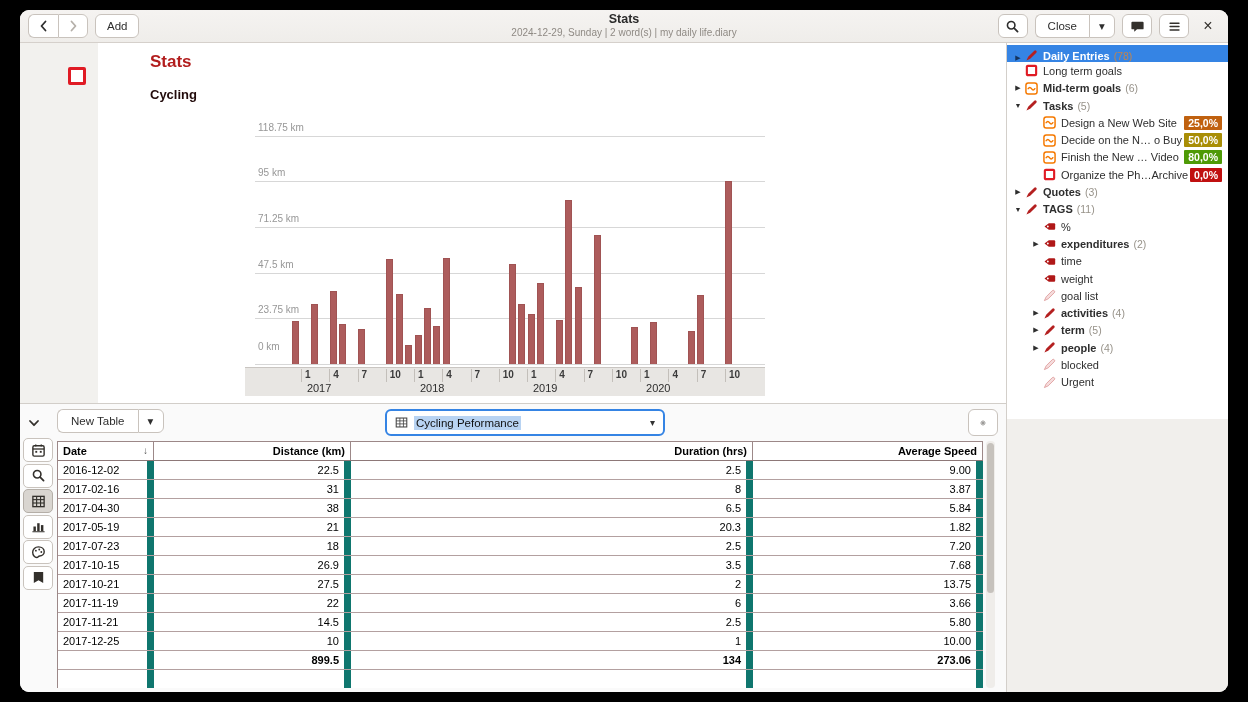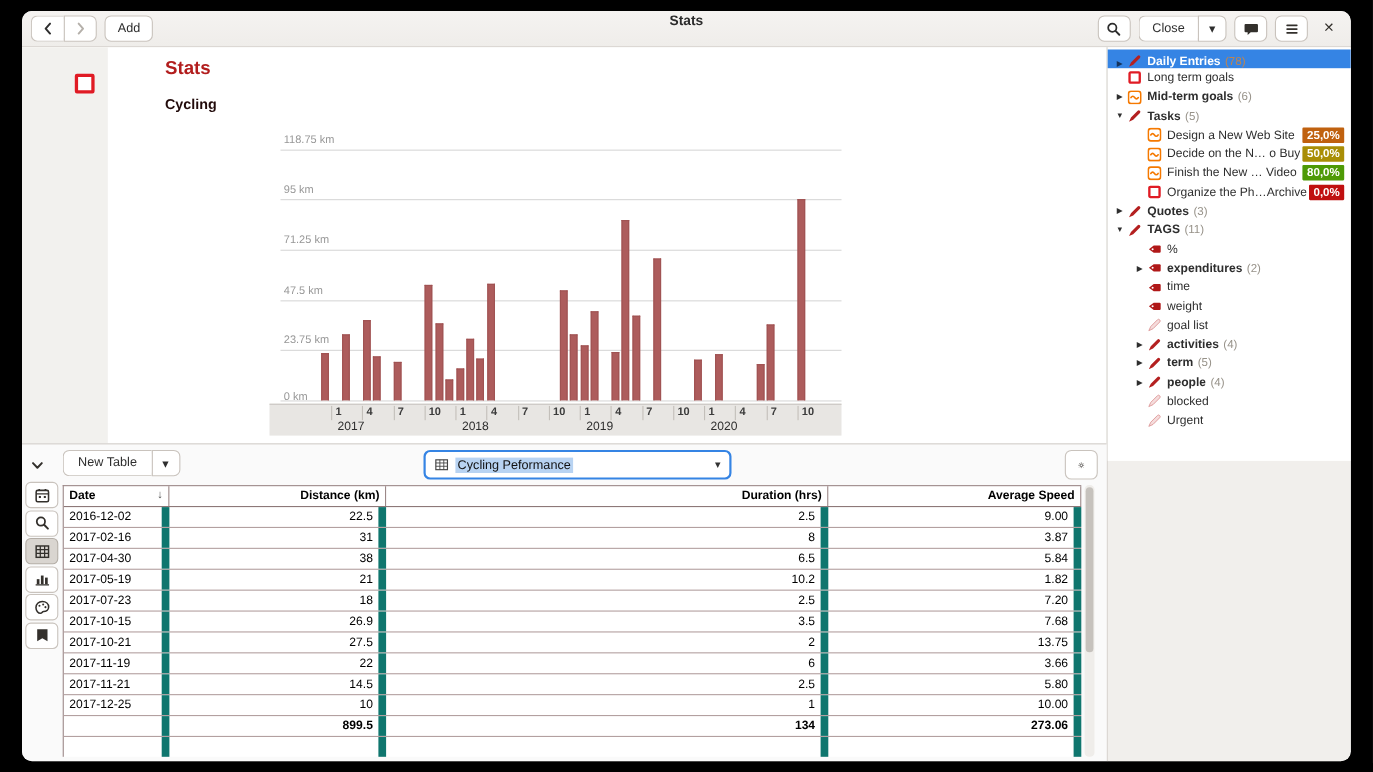--- a/index.html
+++ b/index.html
@@ -97,20 +97,21 @@
       <button class="btn iconbtn">
         <svg width="16" height="16" viewBox="0 0 16 16">
             <polyline points="6.5,3.5 10.5,8 6.5,12.5" fill="none" stroke="#b5b0aa" stroke-width="1.8" stroke-linecap="round" stroke-linejoin="round"></polyline>
           </svg>
       </button>
     </div>
     <button class="btn">Add</button>
 
     <div class="title-block">
       <div class="w-title">Stats</div>
+      <div class="w-subtitle">2024-12-29, Sunday | 2 word(s) | my daily life.diary</div>
     </div>
 
     <div class="right-group">
       <button class="btn iconbtn">
         <svg width="15" height="15" viewBox="0 0 16 16">
             <circle cx="6.6" cy="6.6" r="4" fill="none" stroke="#2e2e2e" stroke-width="1.7"></circle>
             <line x1="9.7" y1="9.7" x2="13.4" y2="13.4" stroke="#2e2e2e" stroke-width="1.9" stroke-linecap="round"></line>
           </svg>
       </button>
       <div class="linked">
@@ -136,21 +137,21 @@
         </button>
     </div>
   </div>
 
   <div class="content" id="chart">
     <div class="gutter"></div>
     <span class="red-square"></span>
     <div class="doc-title">Stats</div>
     <div class="doc-section">Cycling</div>
   <div class="gridline" style="top: 321px;"></div>
-      <div class="gridlabel" style="top: 313px;">0 km</div>
+      <div class="gridlabel" style="top: 298px;">0 km</div>
       <div class="gridline" style="top: 275.3px;"></div>
       <div class="gridlabel" style="top: 261.3px;">23.75 km</div>
       <div class="gridline" style="top: 229.601px;"></div>
       <div class="gridlabel" style="top: 215.601px;">47.5 km</div>
       <div class="gridline" style="top: 183.901px;"></div>
       <div class="gridlabel" style="top: 169.901px;">71.25 km</div>
       <div class="gridline" style="top: 138.201px;"></div>
       <div class="gridlabel" style="top: 124.201px;">95 km</div>
       <div class="gridline" style="top: 92.5012px;"></div>
       <div class="gridlabel" style="top: 78.5012px;">118.75 km</div>
@@ -534,21 +535,21 @@
         </div>
         <div class="trw">
           <div class="tc c0">2017-04-30</div>
           <div class="tc c1 num">38</div>
           <div class="tc c2 num">6.5</div>
           <div class="tc c3 num">5.84</div>
         </div>
         <div class="trw">
           <div class="tc c0">2017-05-19</div>
           <div class="tc c1 num">21</div>
-          <div class="tc c2 num">10.2</div>
+          <div class="tc c2 num">20.3</div>
           <div class="tc c3 num">1.82</div>
         </div>
         <div class="trw">
           <div class="tc c0">2017-07-23</div>
           <div class="tc c1 num">18</div>
           <div class="tc c2 num">2.5</div>
           <div class="tc c3 num">7.20</div>
         </div>
         <div class="trw">
           <div class="tc c0">2017-10-15</div>

